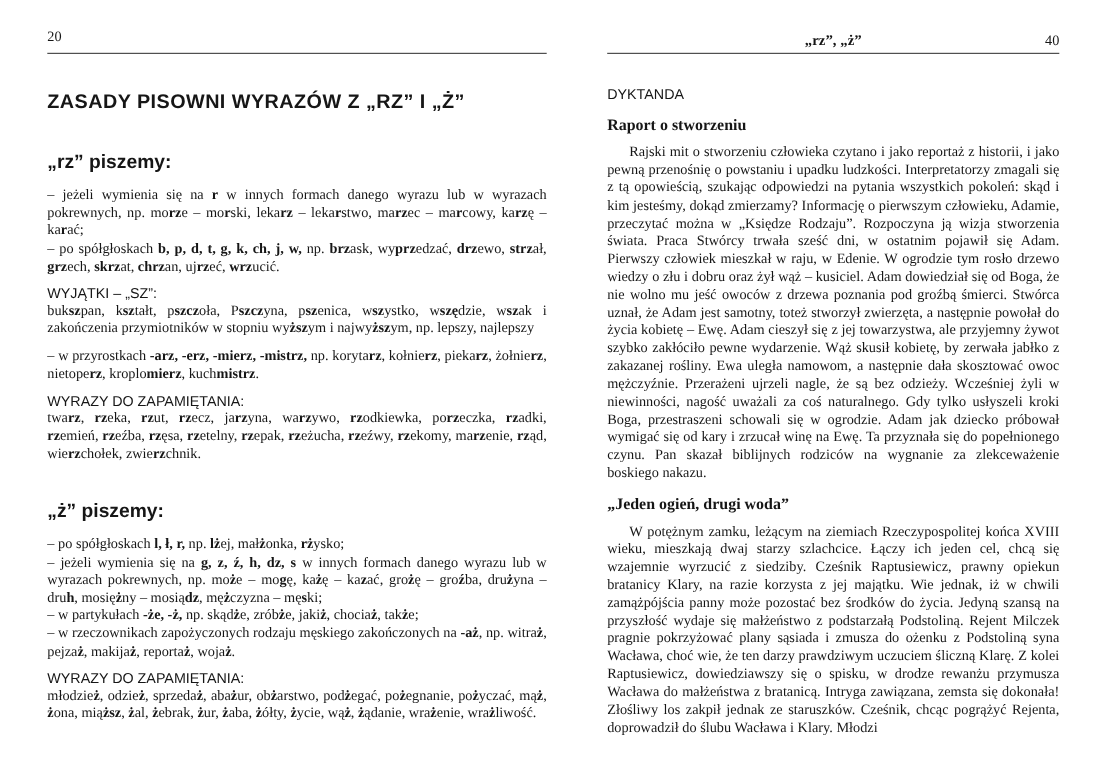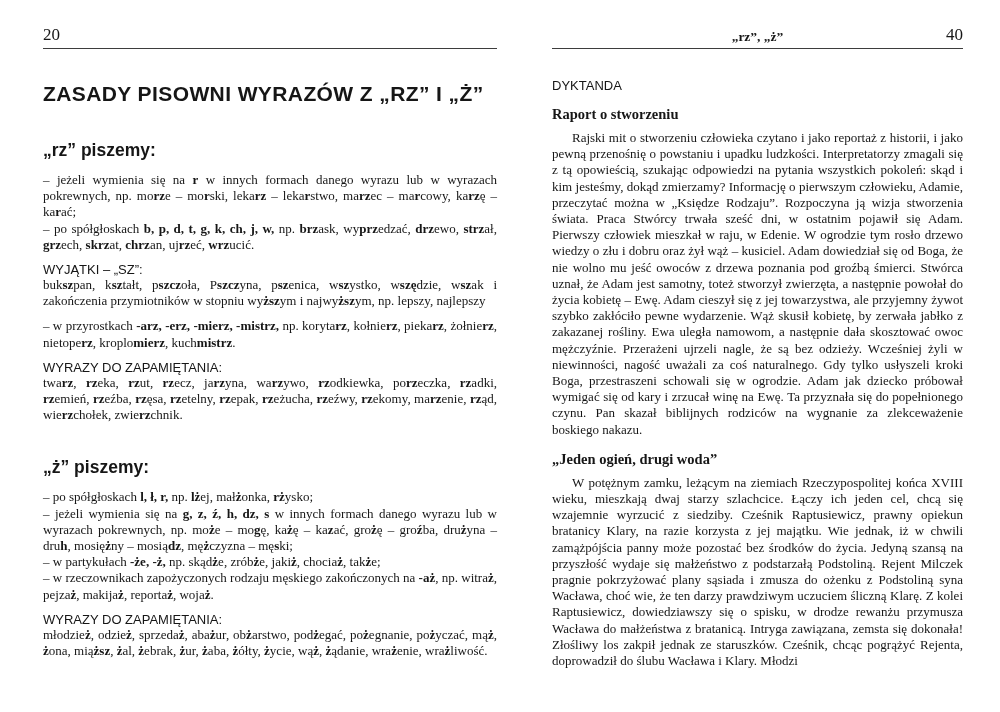--- a/index.html
+++ b/index.html
@@ -18,26 +18,26 @@
 
   .page-head {
     position:relative;
     padding-top:25px; height:45px;
     font-size:14.5px;
   }
   .running-title {
     position:absolute; left:0; right:0; bottom:0;
     text-align:center; font-weight:bold; font-size:13.5px;
   }
-  .folio { font-size:17px; }
+  .folio { font-size:13px; }
   .folio-right { position:absolute; right:0; bottom:0; }
   .head-rule { border-top:1.5px solid #3d3d3d; margin-top:3px; }
 
   .main-title {
-    font-size:21px; font-weight:bold; letter-spacing:.4px;
+    font-size:18px; font-weight:bold; letter-spacing:.4px;
     margin-top:33px;
   }
   .rule-head {
     font-size:17.5px; font-weight:bold;
     margin-top:34px; margin-bottom:11px;
   }
   .small-head { font-size:13px; font-weight:normal; }
   .mt { margin-top:9px; }
 
   .body {

